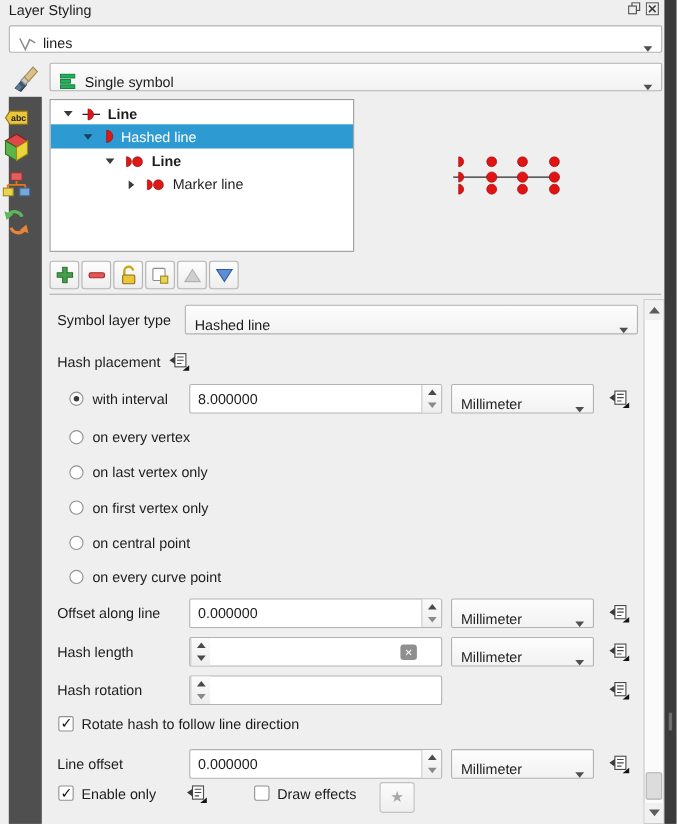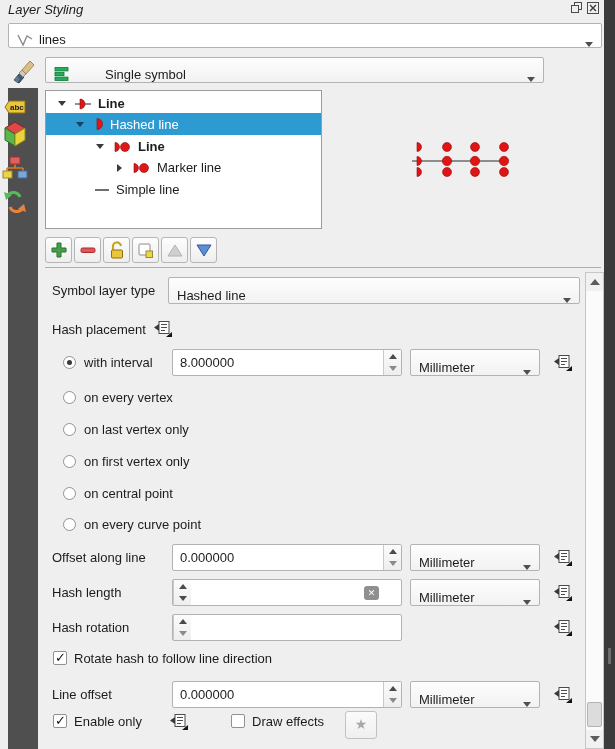--- a/index.html
+++ b/index.html
@@ -1,19 +1,19 @@
 <!DOCTYPE html>
 <html><head>
 <meta charset="utf-8">
 <style>
   html,body{margin:0;padding:0;}
   body{width:615px;height:749px;position:relative;overflow:hidden;
        background:#efefef;font-family:"Liberation Sans","DejaVu Sans",sans-serif;
        font-size:13px;color:#1c1c1c;}
-  .abs{position:absolute;font-style:italic;}
+  .abs{position:absolute;}
   
   .combo{position:absolute;height:25px;border:1px solid #b3b3b3;border-radius:2px;
          background:linear-gradient(#fdfdfd,#f2f2f2);display:flex;align-items:flex-end;
          padding:0 8px;box-sizing:border-box;cursor:default;}
   .combo .caret{margin-left:auto;width:0;height:0;border-left:4px solid transparent;
          border-right:4px solid transparent;border-top:5px solid #4f4f4f;}
   .spin{position:absolute;height:27px;border:1px solid #b3b3b3;border-radius:2px;
         background:#fff;display:flex;align-items:center;box-sizing:border-box;}
   .spin .val{padding-left:7px;flex:1;}
   .spin .btns{width:17px;height:100%;border-left:1px solid #c9c9c9;display:flex;
@@ -105,21 +105,21 @@
 </div>
 
 <div class="abs" style="left:10px;top:58px;">
   <svg width="26" height="26">
     <polygon points="4,22 10,15 14,19 9,25" fill="#45586a" stroke="#2d3c49"></polygon>
     <polygon points="9,15 13,11 17,15 13,19" fill="#c9c9c9" stroke="#8e8e8e"></polygon>
     <polygon points="12,12 20,3 24,7 16,16" fill="#d9c089" stroke="#a08a50"></polygon>
     <polygon points="4,22 7,18 10,21 7,25" fill="#5d7891"></polygon>
   </svg>
 </div>
-<div class="combo" style="left:45px;top:57px;width:499px;height:26px;gap:28px;">
+<div class="combo" style="left:45px;top:57px;width:557px;height:26px;">
   <span style="margin-right:7px;display:flex;">
     <svg width="16" height="16">
       <rect x="1" y="1.5" width="13" height="3.4" fill="#23ad5c" stroke="#0d7a38" stroke-width="0.8"></rect>
       <rect x="1" y="6.3" width="9" height="3.4" fill="#23ad5c" stroke="#0d7a38" stroke-width="0.8"></rect>
       <rect x="1" y="11.1" width="13" height="3.4" fill="#23ad5c" stroke="#0d7a38" stroke-width="0.8"></rect>
     </svg>
   </span>
   <span>Single symbol</span>
   <span class="caret"></span>
 </div>
@@ -187,28 +187,20 @@
   </div>
   <div class="trow" style="top:66px;">
     <span style="margin-left:71px;" class="exp-r"></span>
     <span style="margin-left:9px;display:flex;">
       <svg width="20" height="14">
           <path d="M3,2.5 A4.5,4.5 0 0 1 3,11.5 Z" fill="#df1717" stroke="#8a0f0f" stroke-width="0.6"></path>
           <circle cx="13" cy="7" r="4.5" fill="#df1717" stroke="#8a0f0f" stroke-width="0.6"></circle>
         </svg>
     </span>
     <span class="txt">Marker line</span>
-  </div>
-  <div class="trow" style="top:88px;">
-    <span style="margin-left:48px;display:flex;">
-      <svg width="16" height="14">
-          <line x1="1" y1="7" x2="15" y2="7" stroke="#4c4c4c" stroke-width="1.6"></line>
-        </svg>
-    </span>
-    <span class="txt">Simple line</span>
   </div>
 </div>
 
 <div class="abs" style="left:408px;top:142px;">
   <svg width="106" height="40">
     <line x1="4" y1="19" x2="100" y2="19" stroke="#2a2a2a" stroke-width="1"></line>
     <path d="M9,0.5 A4.5,4.5 0 0 1 9,9.5 Z" fill="#e01414" stroke="#9a0c0c" stroke-width="0.6"></path>
     <path d="M9,14.5 A4.5,4.5 0 0 1 9,23.5 Z" fill="#e01414" stroke="#9a0c0c" stroke-width="0.6"></path>
     <path d="M9,25.5 A4.5,4.5 0 0 1 9,34.5 Z" fill="#e01414" stroke="#9a0c0c" stroke-width="0.6"></path>
     <circle cx="39" cy="5" r="4.5" fill="#e01414" stroke="#9a0c0c" stroke-width="0.6"></circle>

